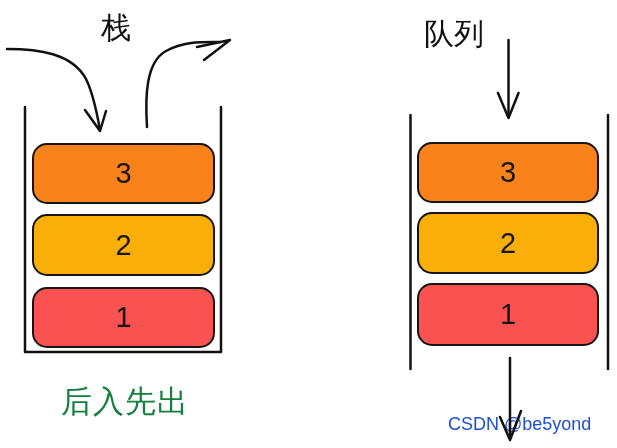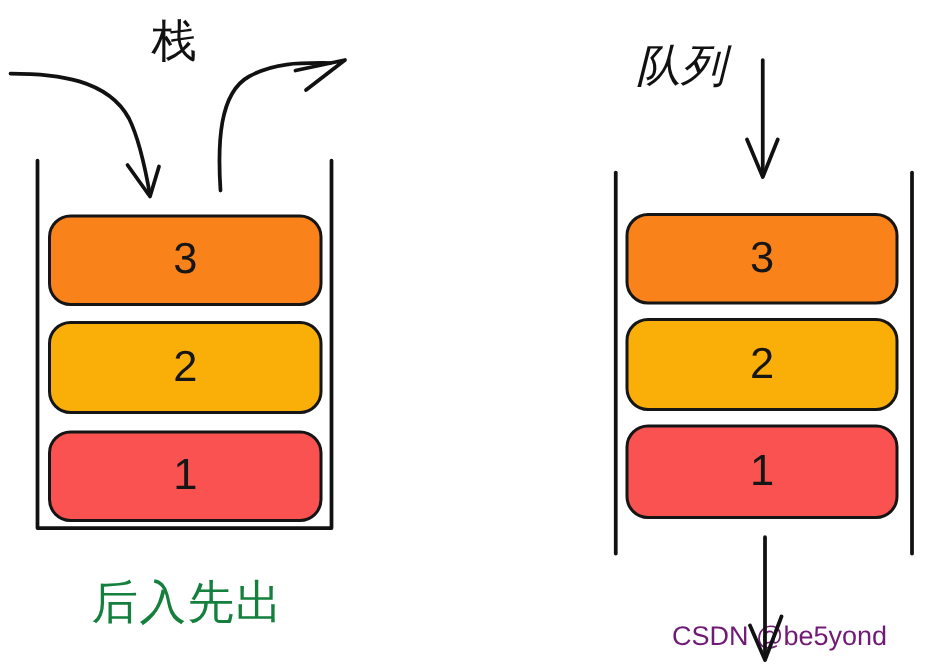--- a/index.html
+++ b/index.html
@@ -37,21 +37,21 @@
     border-radius: 15px;
     box-sizing: border-box;
     display: flex;
     align-items: center;
     justify-content: center;
     font-size: 29px;
     color: #161616;
   }
   .watermark {
     font-size: 18px;
-    color: #701a75;
+    color: #1d4ed8;
     white-space: nowrap;
     line-height: 1;
   }
   svg.overlay {
     position: absolute;
     left: 0;
     top: 0;
     pointer-events: none;
   }
   svg.overlay path, svg.overlay polyline {
@@ -61,21 +61,21 @@
     stroke-linecap: round;
     stroke-linejoin: round;
   }
 </style>
 </head>
 <body>
 
 <div class="canvas">
 
   <div class="abs title-label" style="left:101px; top:13px;">栈</div>
-  <div class="abs title-label" style="left:424px; top:30px;font-style:italic;">队列</div>
+  <div class="abs title-label" style="left:424px; top:19px;">队列</div>
 
   <div class="abs watermark" style="left:448px; top:415px;">CSDN @be5yond</div>
 
   <div class="box" style="left: 32px; top: 143px; background-color: rgb(249, 130, 26);">
     <span>3</span>
   </div>
   <div class="box" style="left: 32px; top: 214px; height: 62px; background-color: rgb(249, 175, 8);">
     <span>2</span>
   </div>
   <div class="box" style="left: 32px; top: 287px; background-color: rgb(249, 82, 81);">

